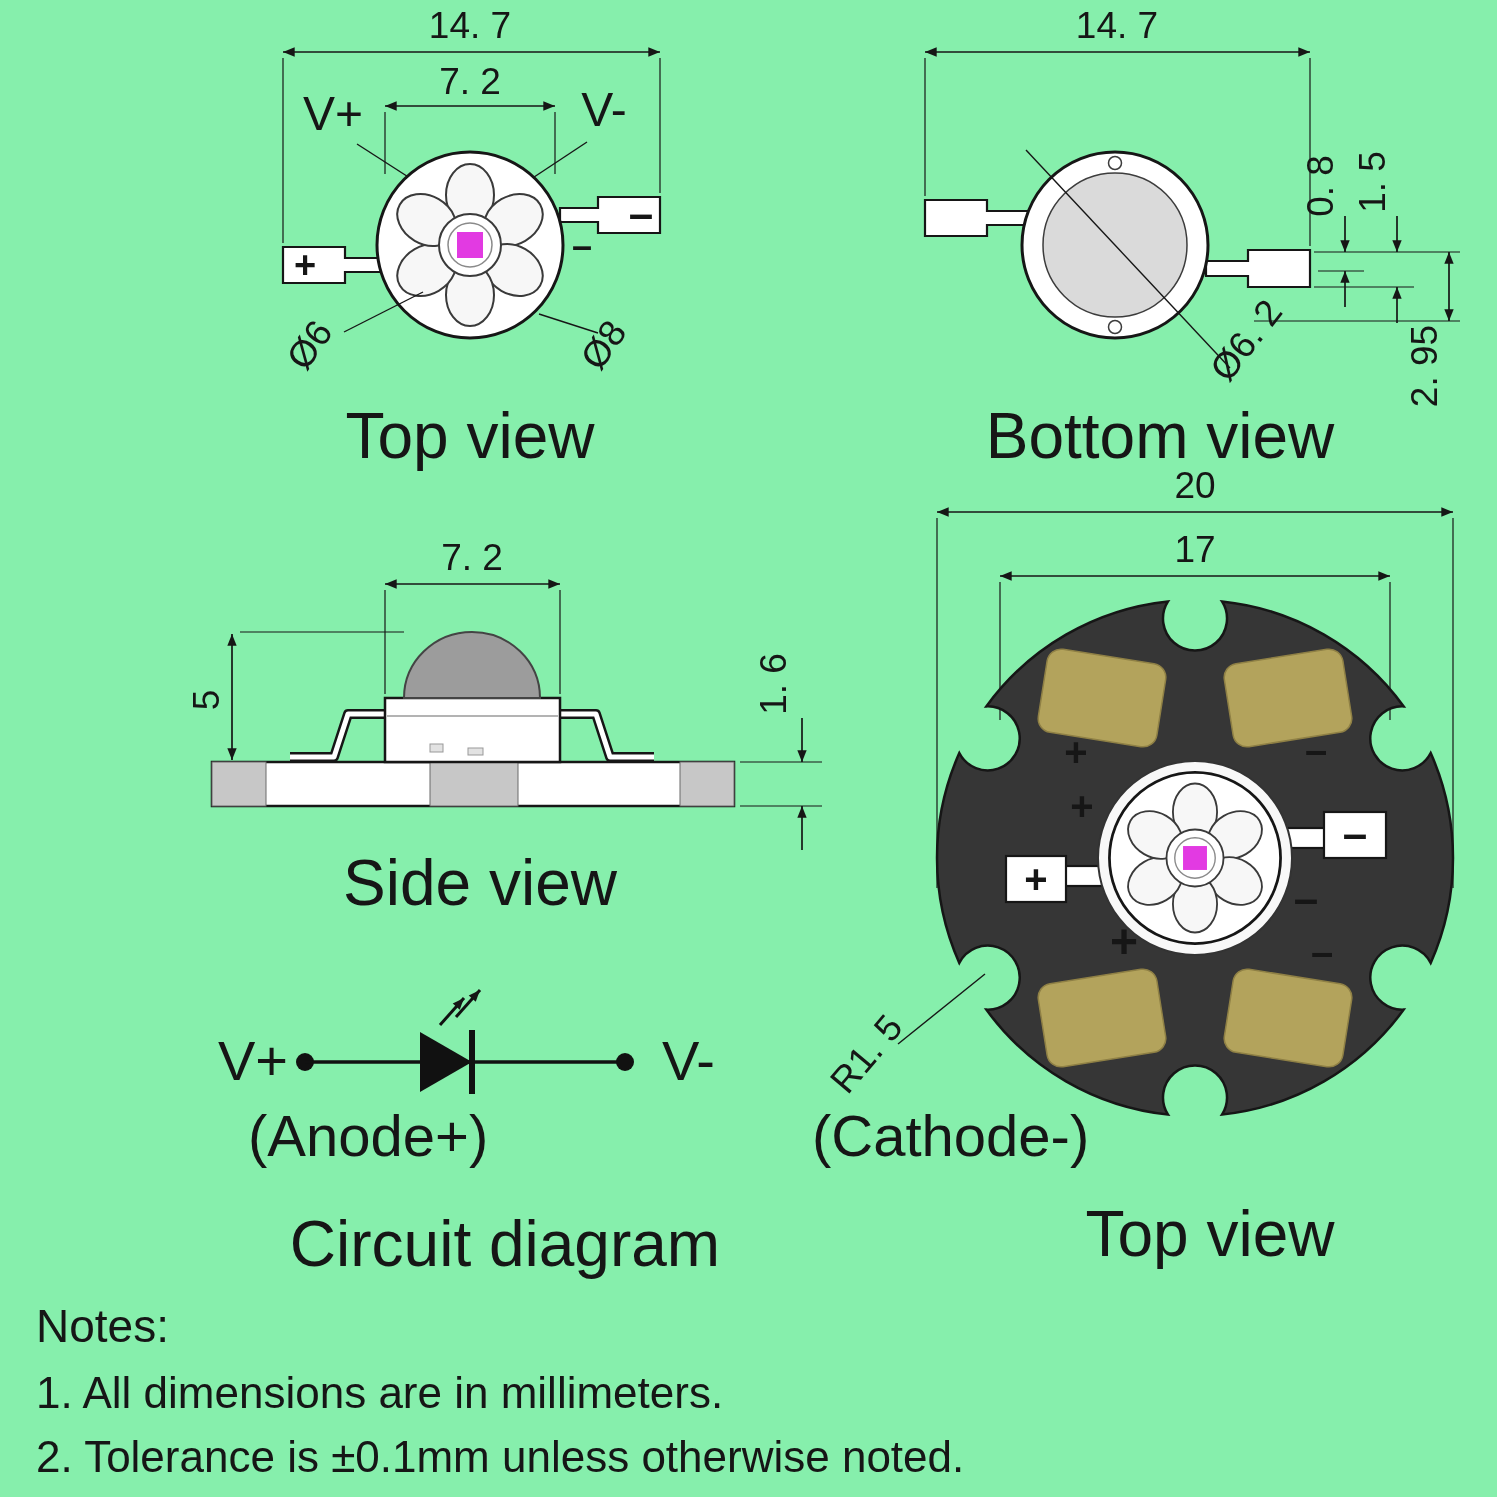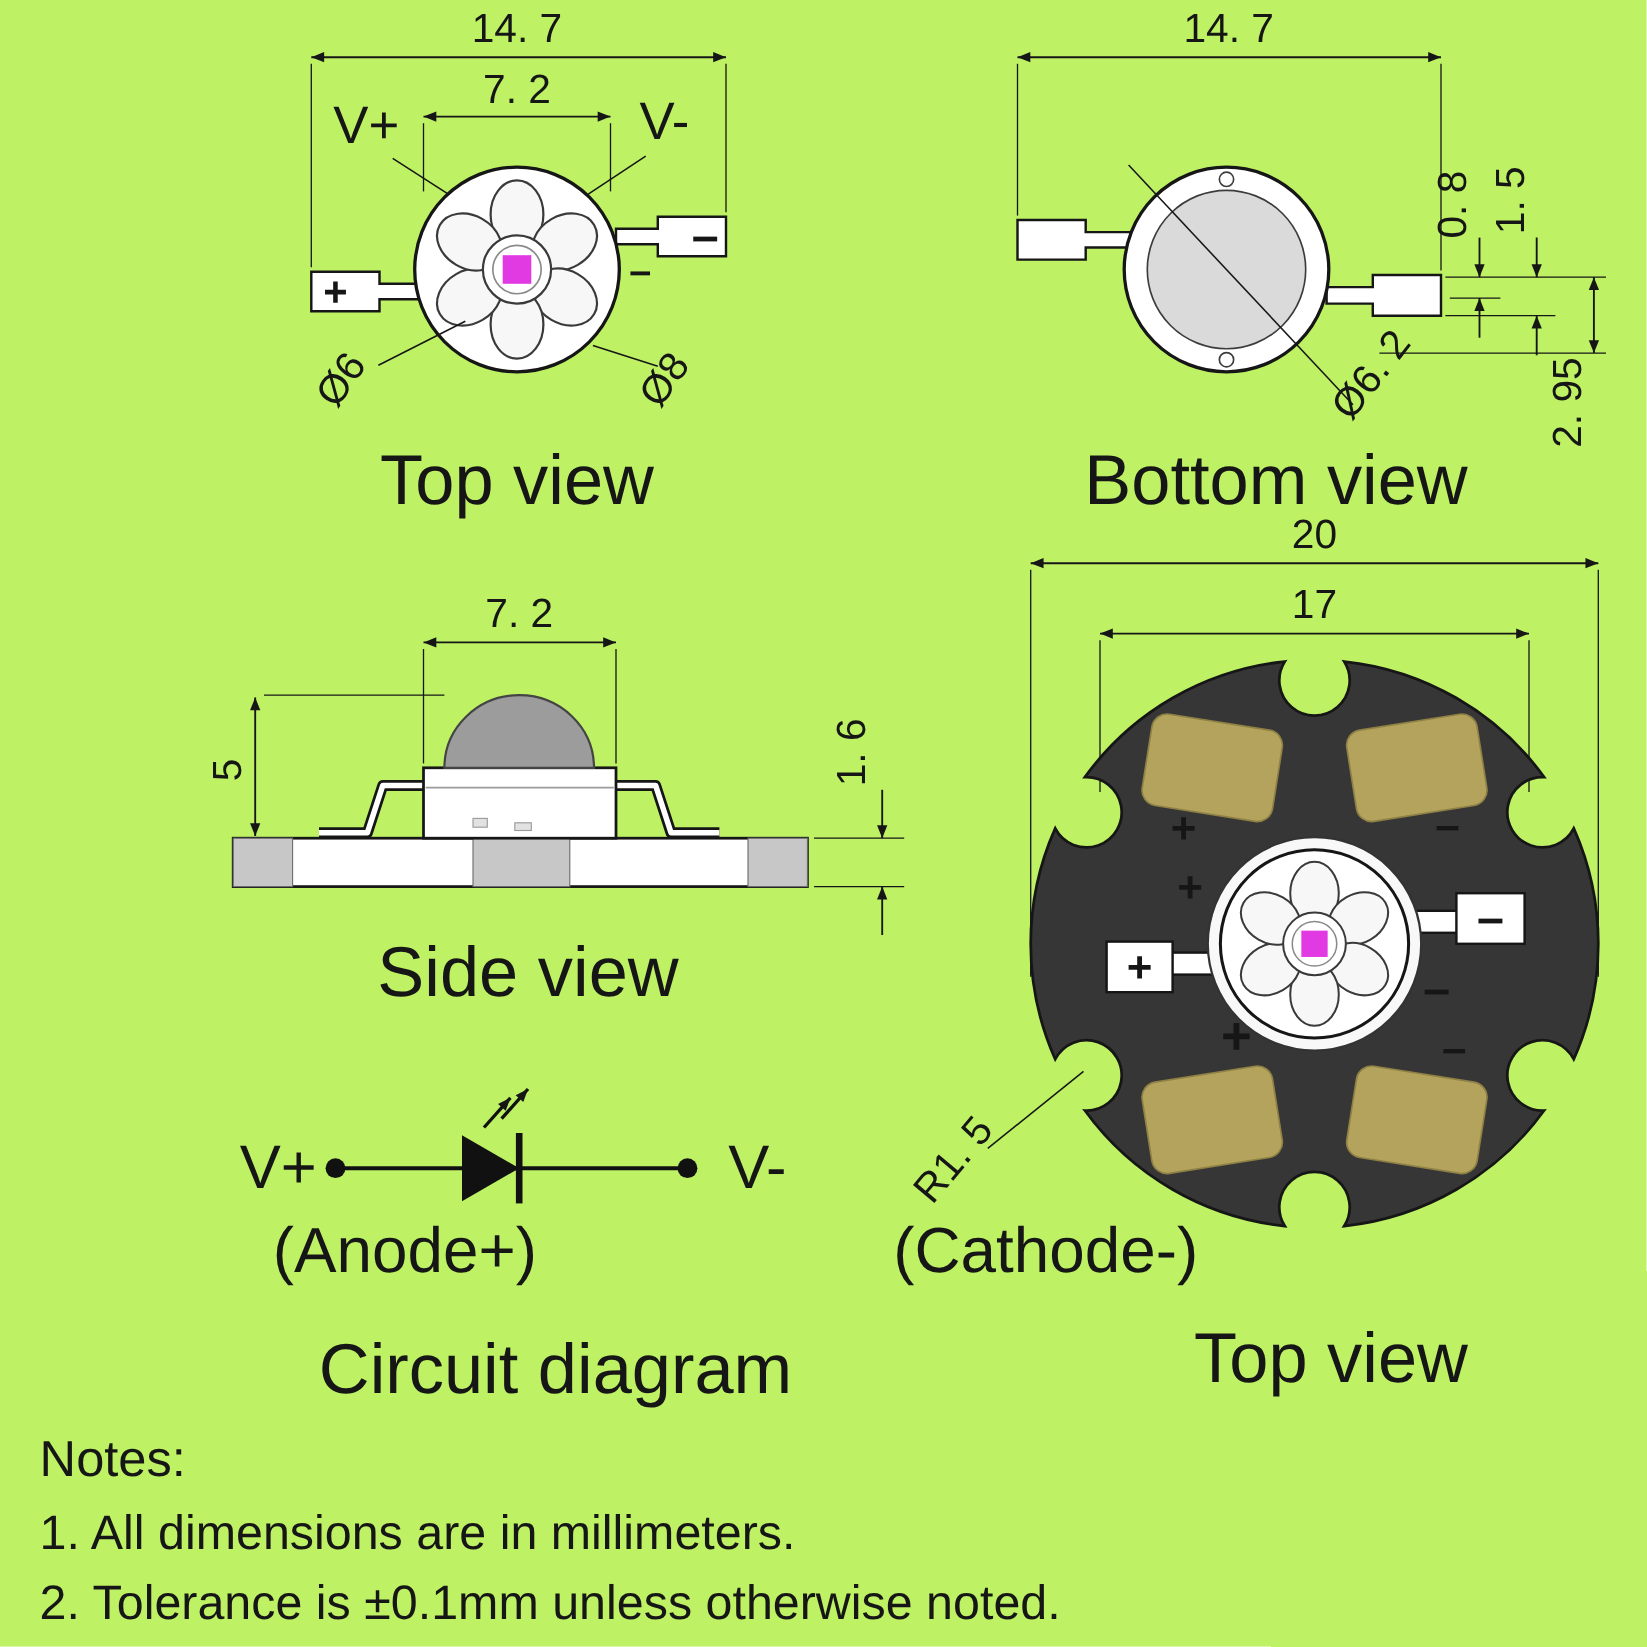--- a/index.html
+++ b/index.html
@@ -1,16 +1,16 @@
 <!DOCTYPE html>
 <html><head>
 <meta charset="utf-8">
 <style>
   html,body{margin:0;padding:0;background:#ffffff}
-  .canvas{position:relative;width:1497px;height:1497px;background:#bef264;font-family:"Liberation Sans",sans-serif;overflow:hidden}
+  .canvas{position:relative;width:1497px;height:1497px;background:#86efac;font-family:"Liberation Sans",sans-serif;overflow:hidden}
   svg text{font-family:"Liberation Sans",sans-serif;fill:#161616}
   .tm{text-anchor:middle}
   .cap{font-size:64px}
   .dtx{font-size:37px}
   .sgn{font-weight:bold}
   .dim{stroke:#161616;stroke-width:1.7;fill:none}
   .ext{stroke:#161616;stroke-width:1.2;fill:none}
   .ldr{stroke:#161616;stroke-width:1.4;fill:none}
   .ol{fill:#ffffff;stroke:#161616;stroke-width:3}
   .ol2{fill:#ffffff;stroke:#161616;stroke-width:2.2}

